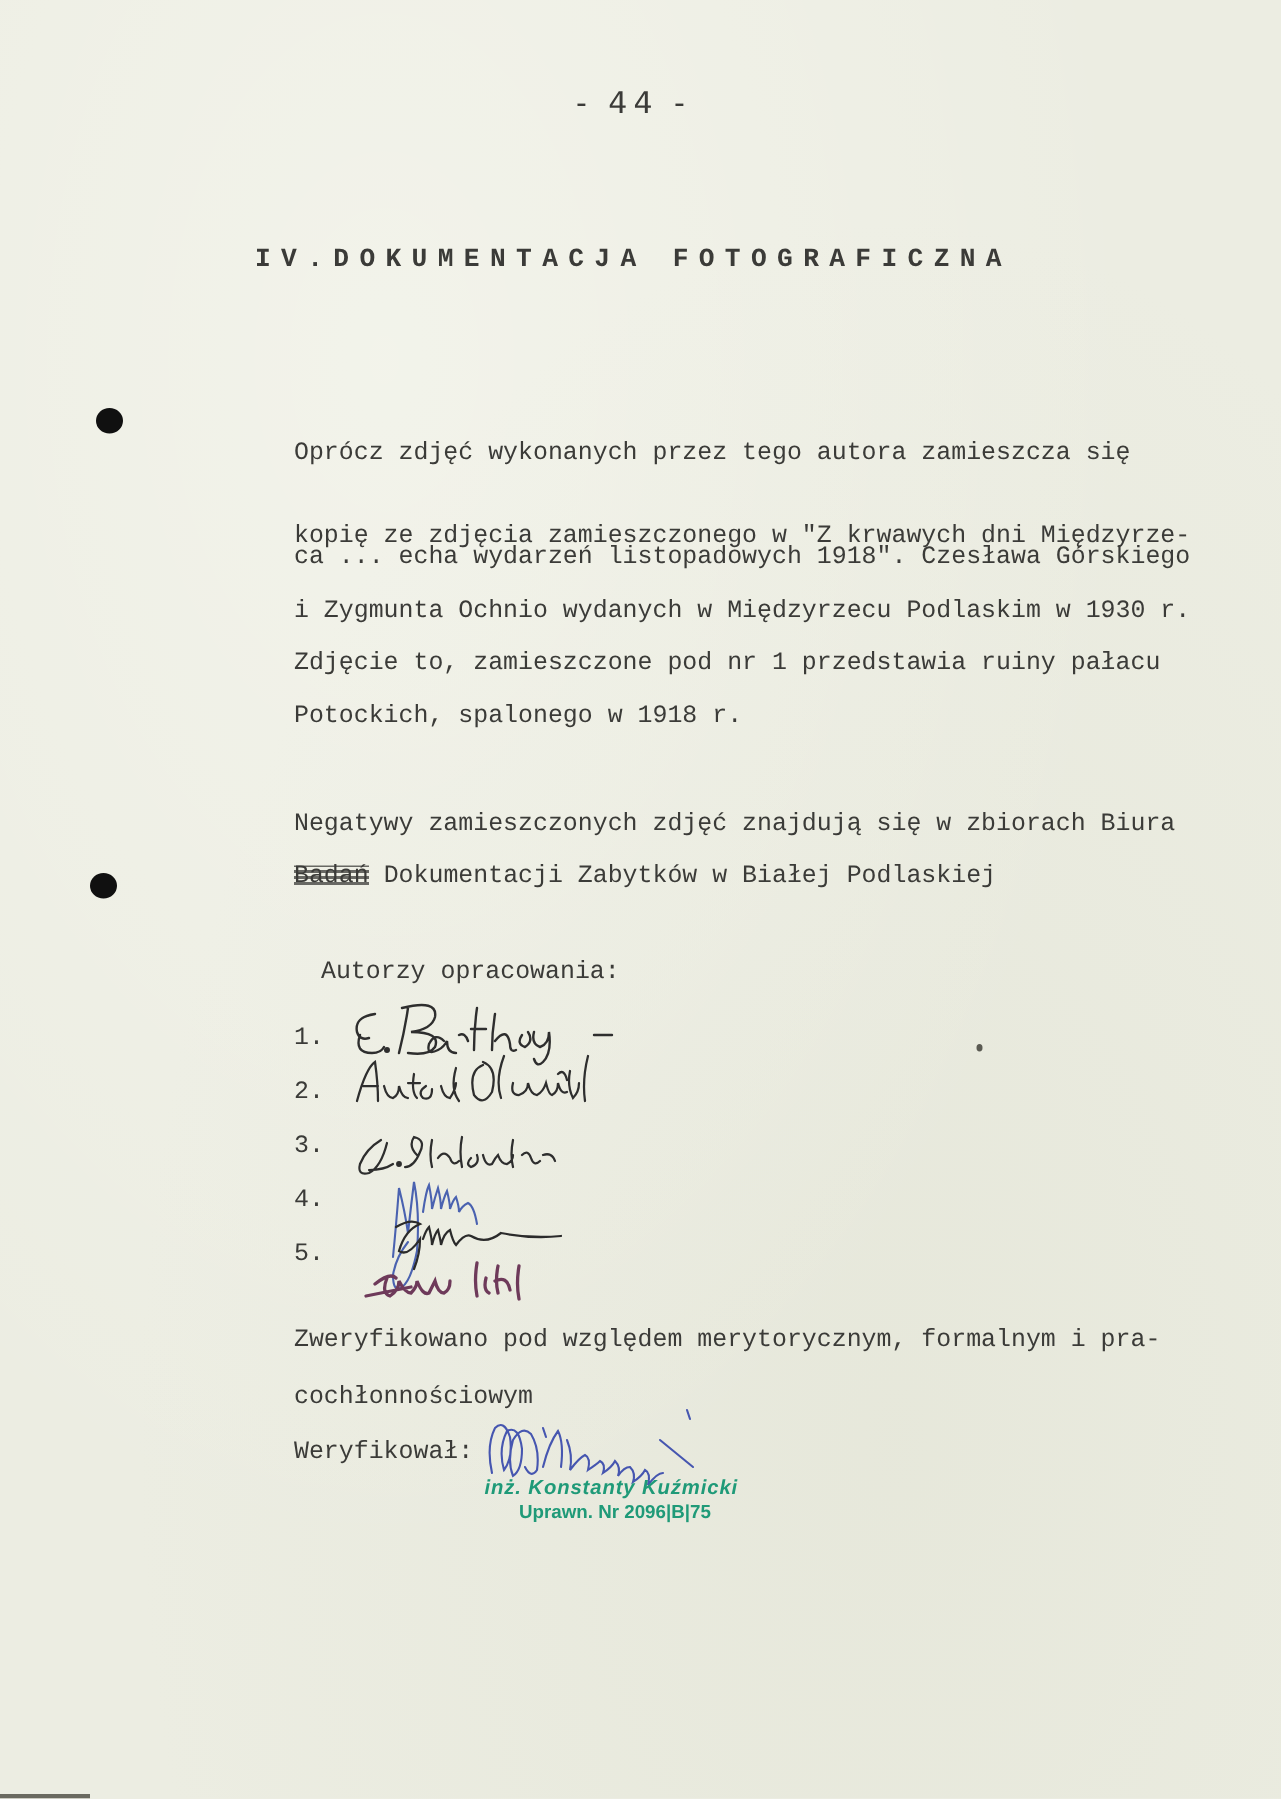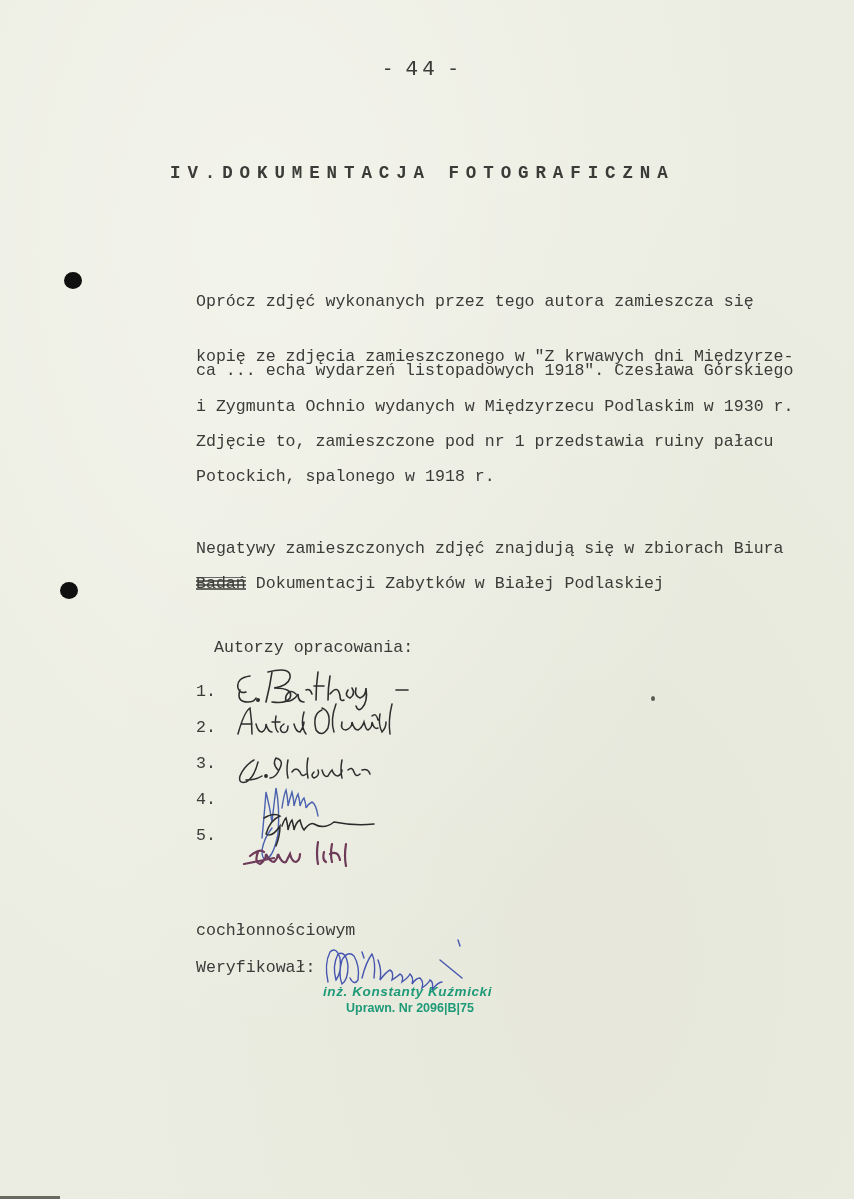--- a/index.html
+++ b/index.html
@@ -73,20 +73,21 @@
   <div class="line" style="left:196px; top:539px;">Negatywy zamieszczonych zdjęć znajdują się w zbiorach Biura</div>
   <div class="line" style="left:196px; top:574px;text-align:right;"><span class="strike-word">Badań</span><span> Dokumentacji Zabytków w Białej Podlaskiej</span></div>
 
   <div class="line" style="left:214px; top:638px;text-align:right;">Autorzy opracowania:</div>
   <div class="line" style="left:196px; top:682px;">1.</div>
   <div class="line" style="left:196px; top:718px;">2.</div>
   <div class="line" style="left:196px; top:754px;">3.</div>
   <div class="line" style="left:196px; top:790px;">4.</div>
   <div class="line" style="left:196px; top:826px;">5.</div>
 
+  <div class="line" style="left:196px; top:883px;">Zweryfikowano pod względem merytorycznym, formalnym i pra-</div>
   <div class="line" style="left:196px; top:921px;">cochłonnościowym</div>
   <div class="line" style="left:196px; top:958px;">Weryfikował:</div>
 
   <svg class="sig-svg" viewBox="0 0 854 1199">
 
     <g fill="none" stroke="#2e2e2e" stroke-width="1.6" stroke-linecap="round">
       <path d="M250 676 q-14 2 -12 12 q2 6 8 4 M240 690 q-4 12 8 12 q6 0 8 -4"></path>
       <circle cx="258" cy="700" r="1.2" fill="#2e2e2e"></circle>
       <path d="M272 672 q-2 14 -6 30 M268 672 q24 -6 22 6 q-2 8 -16 10 q20 0 16 10 q-4 6 -18 4"></path>
       <path d="M296 694 q-6 -6 -10 2 q-2 8 6 4 q4 -2 6 -6 q0 8 6 8 M306 690 q4 -2 6 4 M318 672 q-2 14 -2 28 M314 686 q6 0 10 0 M330 676 q-2 12 -2 24 M330 694 q8 -10 10 2 q0 6 4 4 M348 690 q-4 6 2 8 q6 -4 2 -10 M356 688 q-2 8 4 10 q6 -2 6 -10 q2 14 -4 20 q-4 4 -6 -2"></path>

